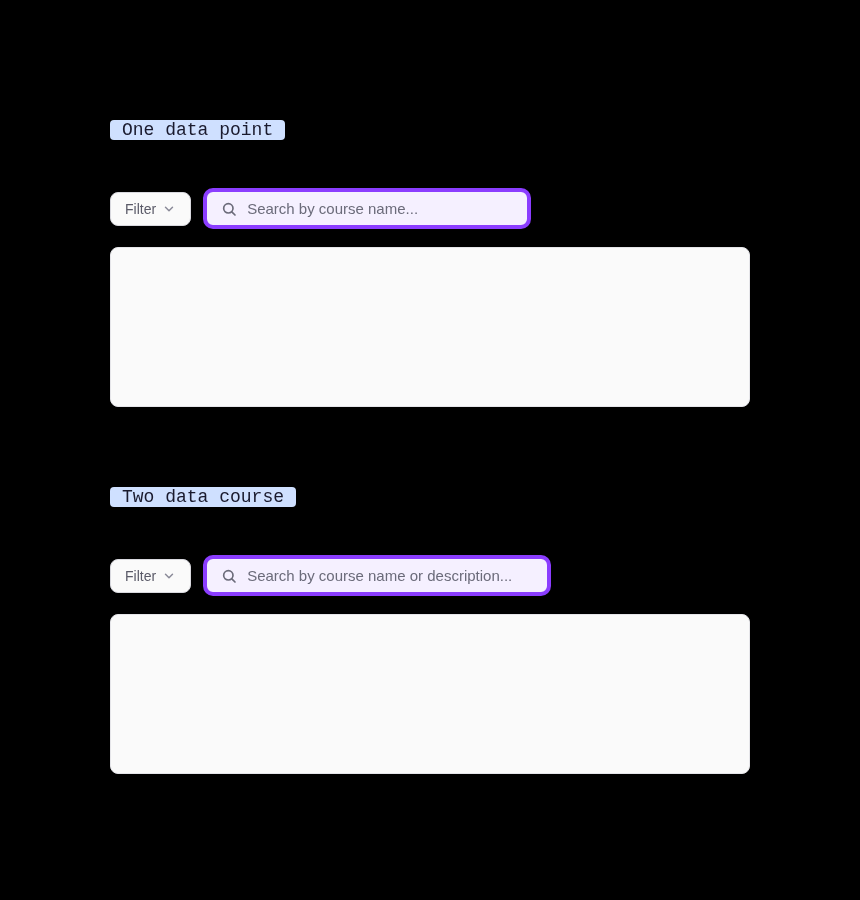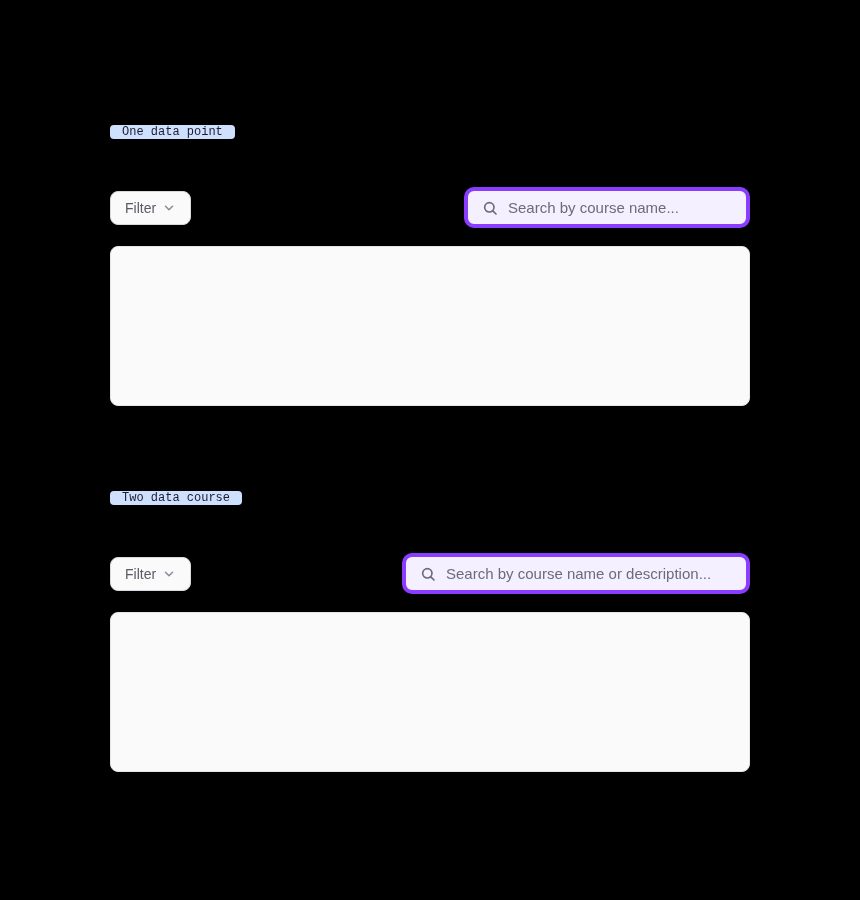--- a/index.html
+++ b/index.html
@@ -15,28 +15,28 @@
       padding: 120px 110px 0 110px;
     }
     .section {
       margin-bottom: 80px;
     }
     .section-label {
       display: inline-block;
       background: #cfe0ff;
       color: #1a1a2e;
       font-family: "SFMono-Regular", Consolas, "Liberation Mono", Menlo, Courier, monospace;
-      font-size: 12px;
+      font-size: 18px;
       padding: 0 12px;
       border-radius: 4px;
       margin-bottom: 48px;
     }
     .toolbar {
       display: flex;
-      justify-content: space-between;
+      justify-content: flex-start;
       align-items: center;
       margin-bottom: 18px;
       gap: 12px;
     }
     .filter-btn {
       display: inline-flex;
       align-items: center;
       gap: 6px;
       background: #fafafa;
       border: 1px solid #d8d8de;
@@ -55,21 +55,21 @@
     .search-wrap {
       display: flex;
       align-items: center;
       background: #f5f0ff;
       border: 4px solid #8b3dff;
       border-radius: 10px;
       padding: 8px 14px;
       gap: 10px;
     }
     .search-wrap.w1 {
-      width: 286px;
+      width: 328px;
     }
     .search-wrap.w2 {
       width: 348px;
     }
     .search-wrap svg {
       width: 16px;
       height: 16px;
       stroke: #6b6b7a;
       flex-shrink: 0;
     }

